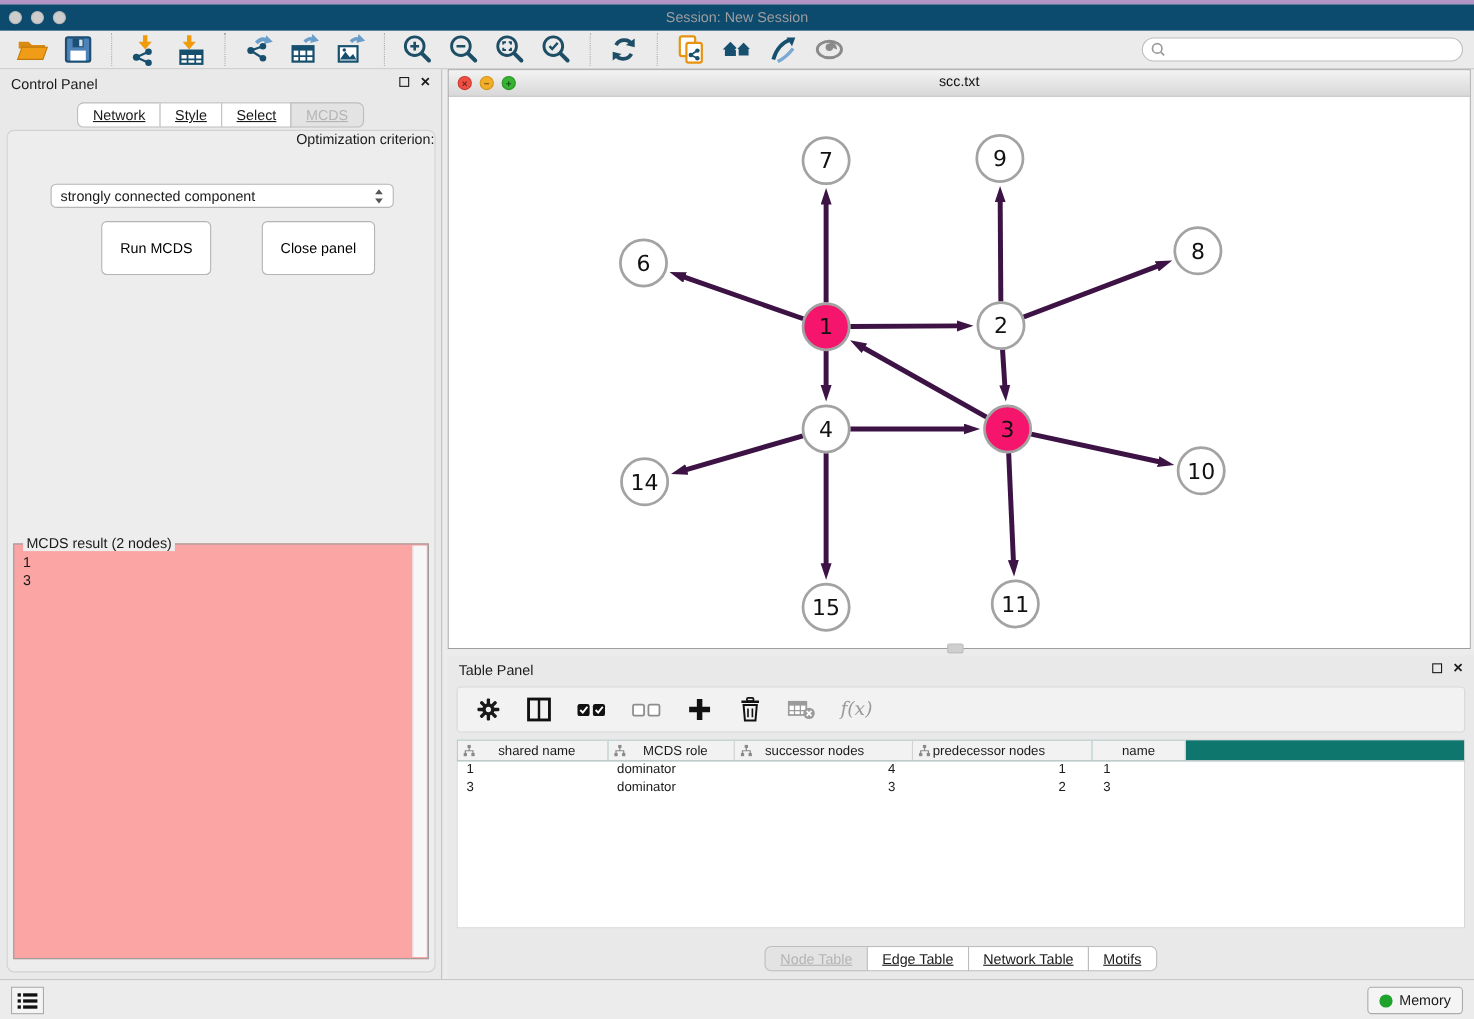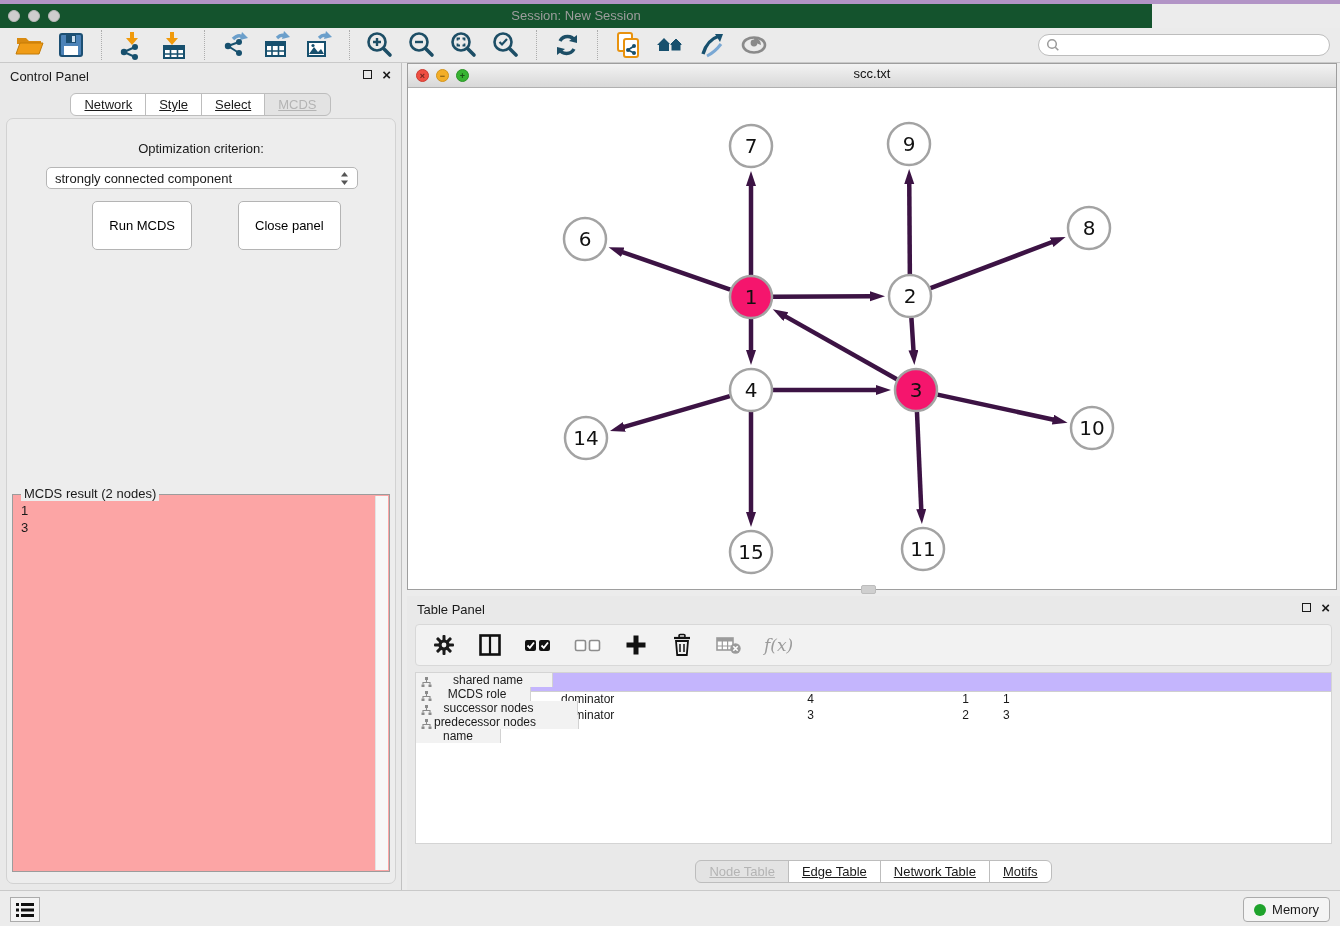--- a/index.html
+++ b/index.html
@@ -2,21 +2,21 @@
 <html><head>
 <meta charset="utf-8">
 <style>
   * { margin:0; padding:0; box-sizing:border-box; }
   html,body { width:1340px; height:926px; }
   body { font-family:"Liberation Sans", sans-serif; font-size:13px; color:#1a1a1a; background:#ececec; }
   #app { position:relative; width:1340px; height:926px; background:#ececec; overflow:hidden; }
 
   
   .top-strip { position:absolute; left:0; top:0; width:1340px; height:4px; background:#b294c6; }
-  .titlebar { position:absolute; left:0; top:4px; width:1152px; height:24px; background:#14532d; }
+  .titlebar { position:absolute; left:0; top:4px; width:1340px; height:24px; background:#0c4a6e; }
   .traffic { position:absolute; top:6px; left:8px; display:flex; gap:8px; }
   .traffic .dot { width:12px; height:12px; border-radius:50%; background:#cdcdcd; border:1px solid #b6b6b6; }
   .titlebar .title { position:absolute; left:0; right:0; top:4px; text-align:center; color:#9d9d9d; }
 
   .toolbar { position:absolute; left:0; top:28px; width:1340px; height:35px; background:#ebebeb;
              border-bottom:1px solid #c9c9c9; display:flex; align-items:center; padding-left:8px; }
   .tb-group { display:flex; align-items:center; }
   .tb-sep { width:1px; height:30px; border-left:1px dotted #adadad; margin:0 9px; }
   .tb-icon { width:32px; height:32px; display:flex; align-items:center; justify-content:center; margin:0 5px; }
   .toolbar .spacer { flex:1; }
@@ -33,21 +33,21 @@
   .close-x { font-weight:bold; font-size:15px; line-height:11px; }
 
   .cp-tabs { position:absolute; left:0; top:30px; width:100%; display:flex; justify-content:center; }
   .tab-btn { border:1px solid #bdbdbd; background:#fff; padding:3px 13px; font-size:13px; margin-left:-1px;text-decoration:underline; }
   .tab-btn.first { border-radius:6px 0 0 6px; margin-left:0; }
   .tab-btn.last { border-radius:0 6px 6px 0; }
   .tab-btn.active { background:#e3e3e3; color:#b4b4b4; }
 
   .cp-content { position:absolute; left:6px; top:55px; width:390px; height:766px; background:#ededed;
                 border:1px solid #d2d2d2; border-radius:7px; }
-  .opt-label { text-align:center; margin-top:22px; }
+  .opt-label { text-align:right; }
   .dropdown { position:absolute; left:39px; top:48px; width:312px; height:22px; background:#fff;
               border:1px solid #b6b6b6; border-radius:5px; display:flex; align-items:center; padding:0 8px; }
   .dropdown .dd-value { flex:1; }
   .btn-row { position:absolute; left:0; top:82px; width:100%; display:flex; justify-content:center; gap:15px; }
   .push-btn { background:#fff; border:1px solid #b4b4b4; border-radius:5px; padding:16px 16px; font-size:13px;margin-left:31px; }
 
   .result-box { position:absolute; left:5px; top:375px; width:378px; height:378px; background:#fca5a5; border:1px solid #9c9c9c; }
   .result-legend { position:absolute; left:8px; top:-9px; background:#ededed; padding:0 3px; font-size:13px; }
   .result-lines { padding:7px 8px; line-height:17px; }
   .result-scroll { position:absolute; right:1px; top:1px; bottom:1px; width:13px; background:#f7f7f7; border-left:1px solid #e3e3e3; }
@@ -68,21 +68,21 @@
   .h-grip { position:absolute; left:861px; top:585px; width:15px; height:9px; background:#cfcfcf; border:1px solid #bdbdbd; border-radius:2px; }
 
   
   .table-panel { position:absolute; left:407px; top:596px; width:933px; height:294px; background:#e9e9e9; }
   .tp-toolbar { position:absolute; left:8px; top:28px; width:917px; height:42px; background:#f2f2f2;
                 border:1px solid #d8d8d8; border-radius:4px; display:flex; align-items:center; padding-left:16px; gap:22px; }
   .tp-icon { display:flex; align-items:center; justify-content:center; }
   .fx-label { font-family:"DejaVu Serif", serif; font-style:italic; font-size:17px; color:#9b9b9b; }
 
   .data-table { position:absolute; left:8px; top:76px; width:917px; height:172px; background:#fff; border:1px solid #d4d4d4; }
-  .dt-header { display:flex; height:19px; border-bottom:1px solid #cfcfcf; background:#c4b5fd;flex-direction:column; }
+  .dt-header { display:flex; height:19px; border-bottom:1px solid #cfcfcf; background:#0f766e; }
   .dt-hcell { position:relative; border-right:1px solid #d2d2d2; background:#f2f2f2;
               display:flex; align-items:center; justify-content:center; font-size:12px; }
   .dt-hcell .tree-ico { position:absolute; left:5px; top:4px; }
   .dt-row { display:flex; height:16px; font-size:12px; }
   .dt-cell { overflow:hidden; white-space:nowrap; }
   .c1 { width:137px; padding-left:8px; }
   .c2 { width:115px; padding-left:8px; }
   .c3 { width:162px; text-align:right; padding-right:16px; }
   .c4 { width:163px; text-align:right; padding-right:24px; }
   .c5 { width:85px; padding-left:10px; }

